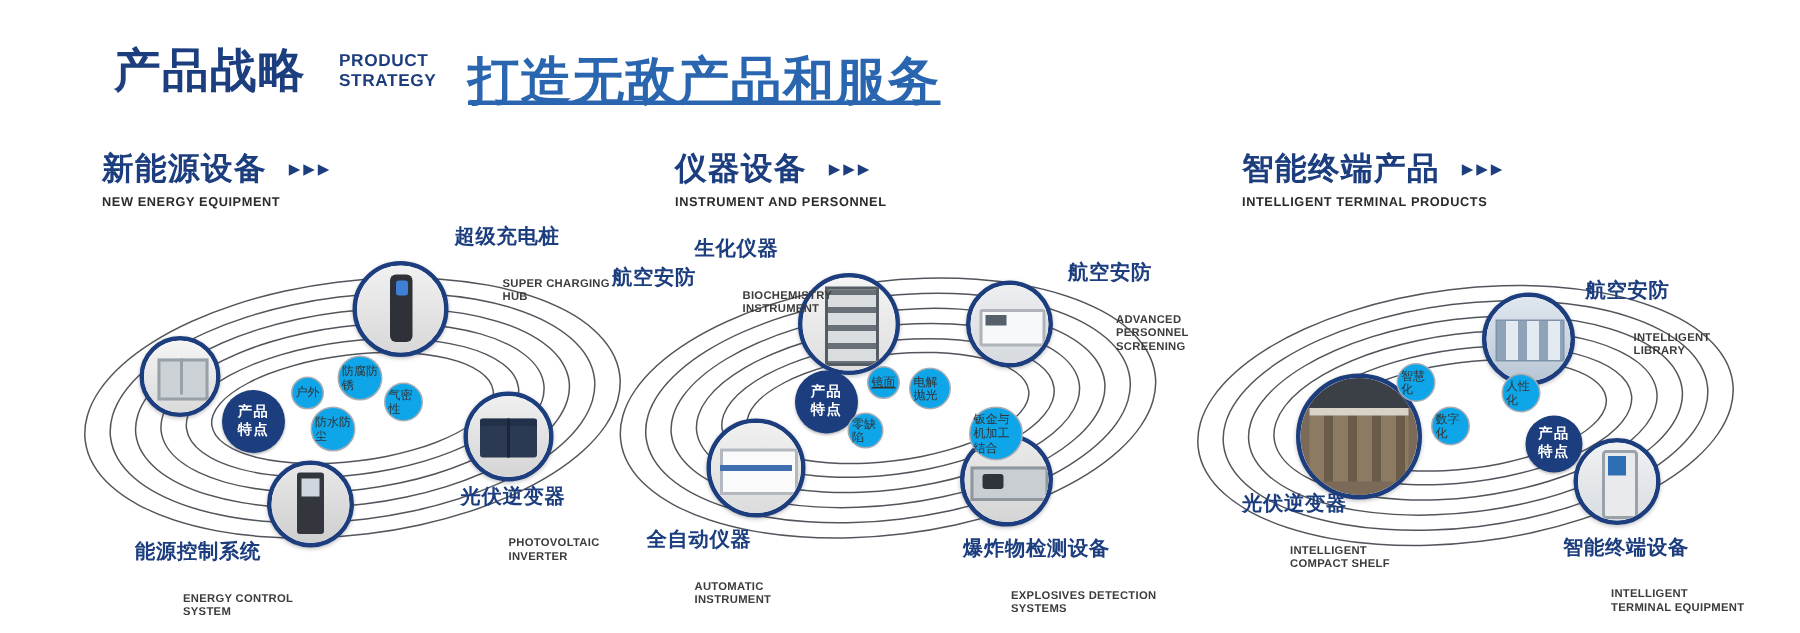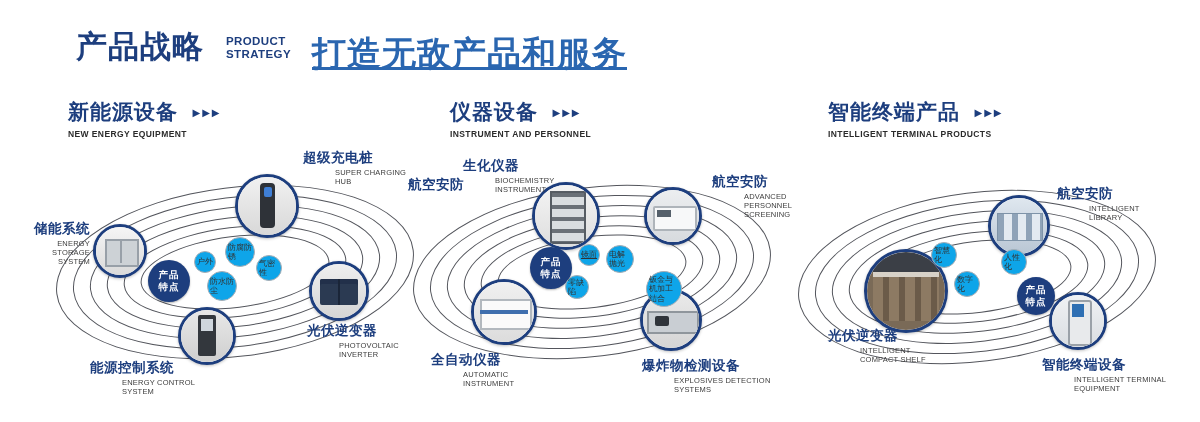--- a/index.html
+++ b/index.html
@@ -71,21 +71,21 @@
   .ph-shelf::before{content:"";position:absolute;left:8%;top:32%;width:84%;height:56%;background:repeating-linear-gradient(90deg,#8d7a63 0 10px,#6b5b49 10px 16px);}
   .ph-shelf::after{content:"";position:absolute;left:8%;top:26%;width:84%;height:6%;background:#d8d2c8;}
 
   .ph-kiosk{background:linear-gradient(180deg,#f0f2f4,#d9dde1);}
   .ph-kiosk::before{content:"";position:absolute;left:30%;top:10%;width:40%;height:80%;background:#e8eaec;border:2px solid #9aa1a8;border-radius:3px;}
   .ph-kiosk::after{content:"";position:absolute;left:38%;top:18%;width:24%;height:24%;background:#2e6fb3;}
 
   
   .plabel{position:absolute;line-height:1.15;}
   .plabel .cn{font-size:13.5px;font-weight:bold;color:#1d3e7e;letter-spacing:0.5px;}
-  .plabel .en{font-size:7.5px;font-weight:normal;color:#3c3c3c;letter-spacing:0.2px;margin-top:2px;line-height:1.25;padding-left:32px;}
+  .plabel .en{font-size:7.5px;font-weight:bold;color:#3c3c3c;letter-spacing:0.2px;margin-top:18px;line-height:1.25;padding-left:32px;}
   .side-label{position:absolute;font-size:13.5px;font-weight:bold;color:#1d3e7e;letter-spacing:0.5px;}
 
   
   .cdot{position:absolute;background:#1d3e7e;border-radius:50%;color:#fff;display:flex;flex-direction:column;align-items:center;justify-content:center;font-size:9.5px;font-weight:bold;line-height:1.25;letter-spacing:1px;box-shadow:0 1px 2px rgba(0,0,0,.3);}
   .bubble{position:absolute;background:#0ea5e9;border:1px solid #a9adb3;border-radius:50%;display:flex;align-items:center;justify-content:center;text-align:left;font-size:8px;color:#333;line-height:1.15;padding:2px;}
 </style>
 </head>
 <body>
 
 <div class="canvas">
@@ -134,24 +134,20 @@
     <div class="ring r2"></div>
     <div class="ring r3"></div>
     <div class="ring r4"></div>
     <div class="ring r5"></div>
     <div class="ring r6"></div>
   </div>
 
   <div class="pcircle" style="left:93px;top:224px;width:54px;height:54px;">
     <div class="ph ph-storage"></div>
   </div>
-  <div class="plabel" style="left:8px;top:221px;width:82px;text-align:right;">
-    <div class="cn">储能系统</div>
-    <div class="en">ENERGY STORAGE SYSTEM</div>
-  </div>
 
   <div class="pcircle" style="left:235px;top:174px;width:64px;height:64px;">
     <div class="ph ph-charge"></div>
   </div>
   <div class="plabel" style="left:303px;top:150px;width:110px;">
     <div class="cn">超级充电桩</div>
     <div class="en">SUPER CHARGING HUB</div>
   </div>
 
   <div class="pcircle" style="left:309px;top:261px;width:60px;height:60px;">

